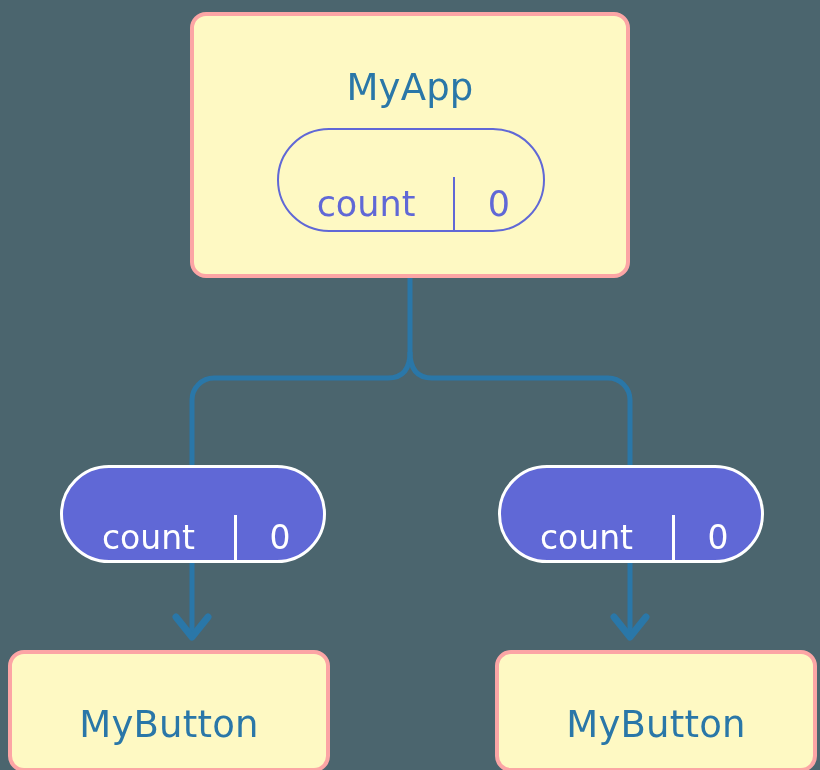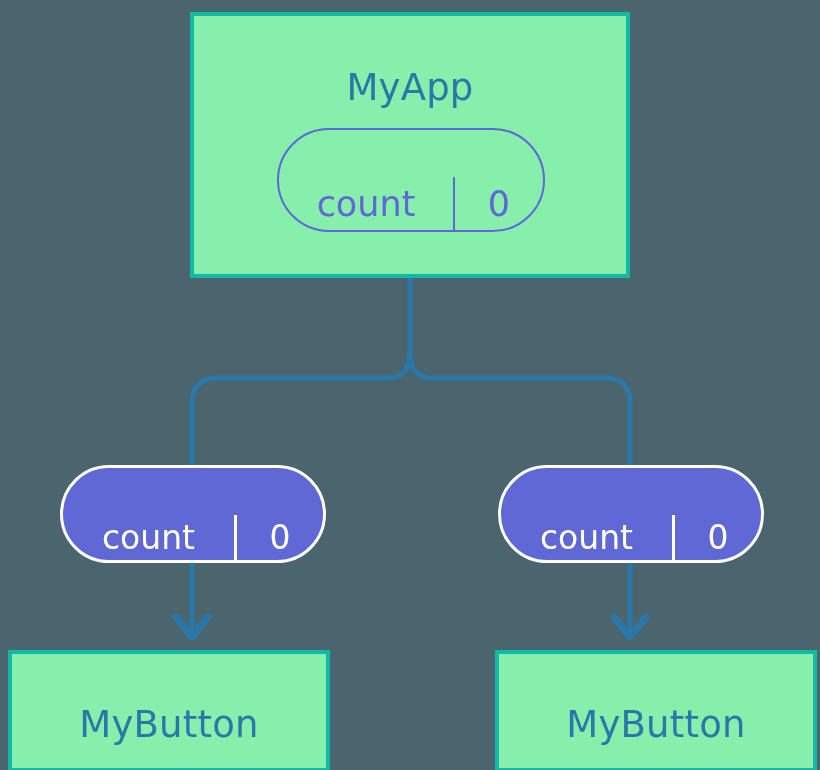--- a/index.html
+++ b/index.html
@@ -29,23 +29,23 @@
     width: 820px;
     height: 770px;
     z-index: 1;
     pointer-events: none;
   }
 
   
   .node-box {
     position: absolute;
     box-sizing: border-box;
-    background: #86efac;
-    border: 4px solid #14b8a6;
-    border-radius: 0;
+    background: #fef9c3;
+    border: 4px solid #fca5a5;
+    border-radius: 16px;
     z-index: 2;
   }
   .box-title {
     position: absolute;
     left: 0;
     right: 0;
     text-align: center;
     color: #2a77a8;
     font-weight: 400;
     letter-spacing: 0.2px;

